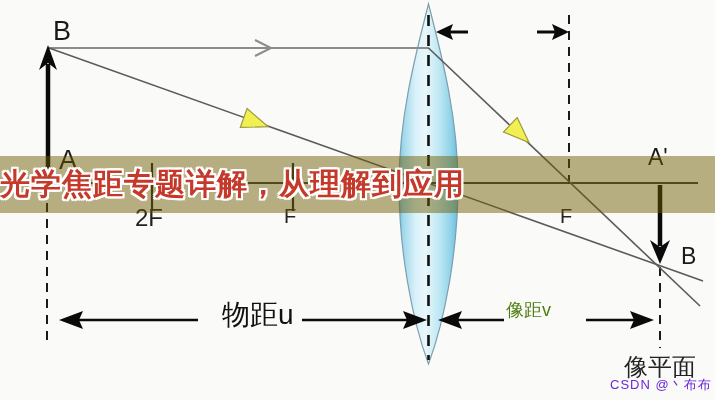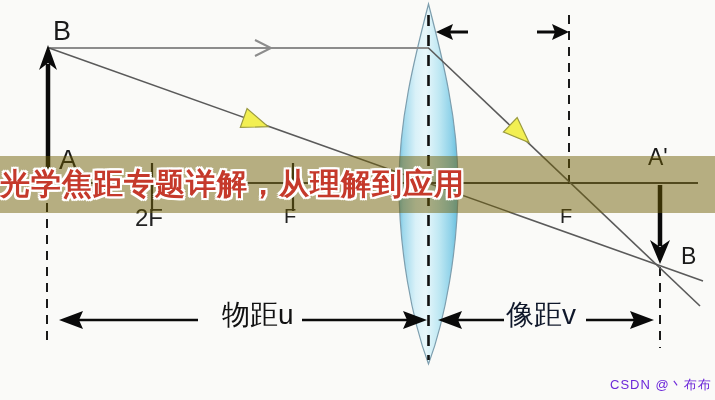--- a/index.html
+++ b/index.html
@@ -12,21 +12,21 @@
   .lbl{position:absolute;color:#1a1a1a;line-height:1;white-space:nowrap;}
   .lbl-b-object{left:53px;top:18px;font-size:27px;}
   .lbl-a-object{left:59px;top:147px;font-size:27px;}
   .lbl-focal{left:464px;top:15px;font-size:26px;color:#111;}
   .lbl-a-prime{left:648px;top:146px;font-size:23px;}
   .lbl-b-image{left:681px;top:245px;font-size:23px;}
   .lbl-2f{left:135px;top:206px;font-size:24px;color:#222;}
   .lbl-f-left{left:284px;top:206px;font-size:20px;color:#222;}
   .lbl-f-right{left:560px;top:206px;font-size:20px;color:#222;}
   .lbl-obj-dist{left:206px;top:301px;font-size:28px;color:#111;margin-left:16px;}
-  .lbl-img-dist{left:506px;top:301px;font-size:28px;color:#0f172a;}
+  .lbl-img-dist{left:506px;top:301px;font-size:18px;color:#4d7c0f;}
   .lbl-img-plane{left:624px;top:355px;font-size:24px;color:#222;}
   .watermark{left:610px;top:378px;font-size:13px;color:#6d28d9;letter-spacing:1px;}
   #banner{
     position:absolute;left:0;top:156px;width:715px;height:57px;
     background:rgba(109,92,0,0.48);
     display:flex;align-items:center;justify-content:flex-start;
   }
   #banner-title{
     font-size:30px;font-weight:bold;color:#c5392b;letter-spacing:1px;
     text-shadow:
@@ -97,20 +97,21 @@
 
   <div class="lbl lbl-b-object">B</div>
   <div class="lbl lbl-a-object">A</div>
   <div class="lbl lbl-a-prime">A'</div>
   <div class="lbl lbl-b-image">B</div>
   <div class="lbl lbl-2f">2F</div>
   <div class="lbl lbl-f-left">F</div>
   <div class="lbl lbl-f-right">F</div>
   <div class="lbl lbl-obj-dist">物距u</div>
   <div class="lbl lbl-img-dist">像距v</div>
+  <div class="lbl lbl-img-plane">像平面</div>
 
   <div id="banner">
     <span id="banner-title">光学焦距专题详解，从理解到应用</span>
   </div>
 
   <div class="lbl watermark">CSDN @丶布布</div>
 
 </div>
 
 </body></html>

